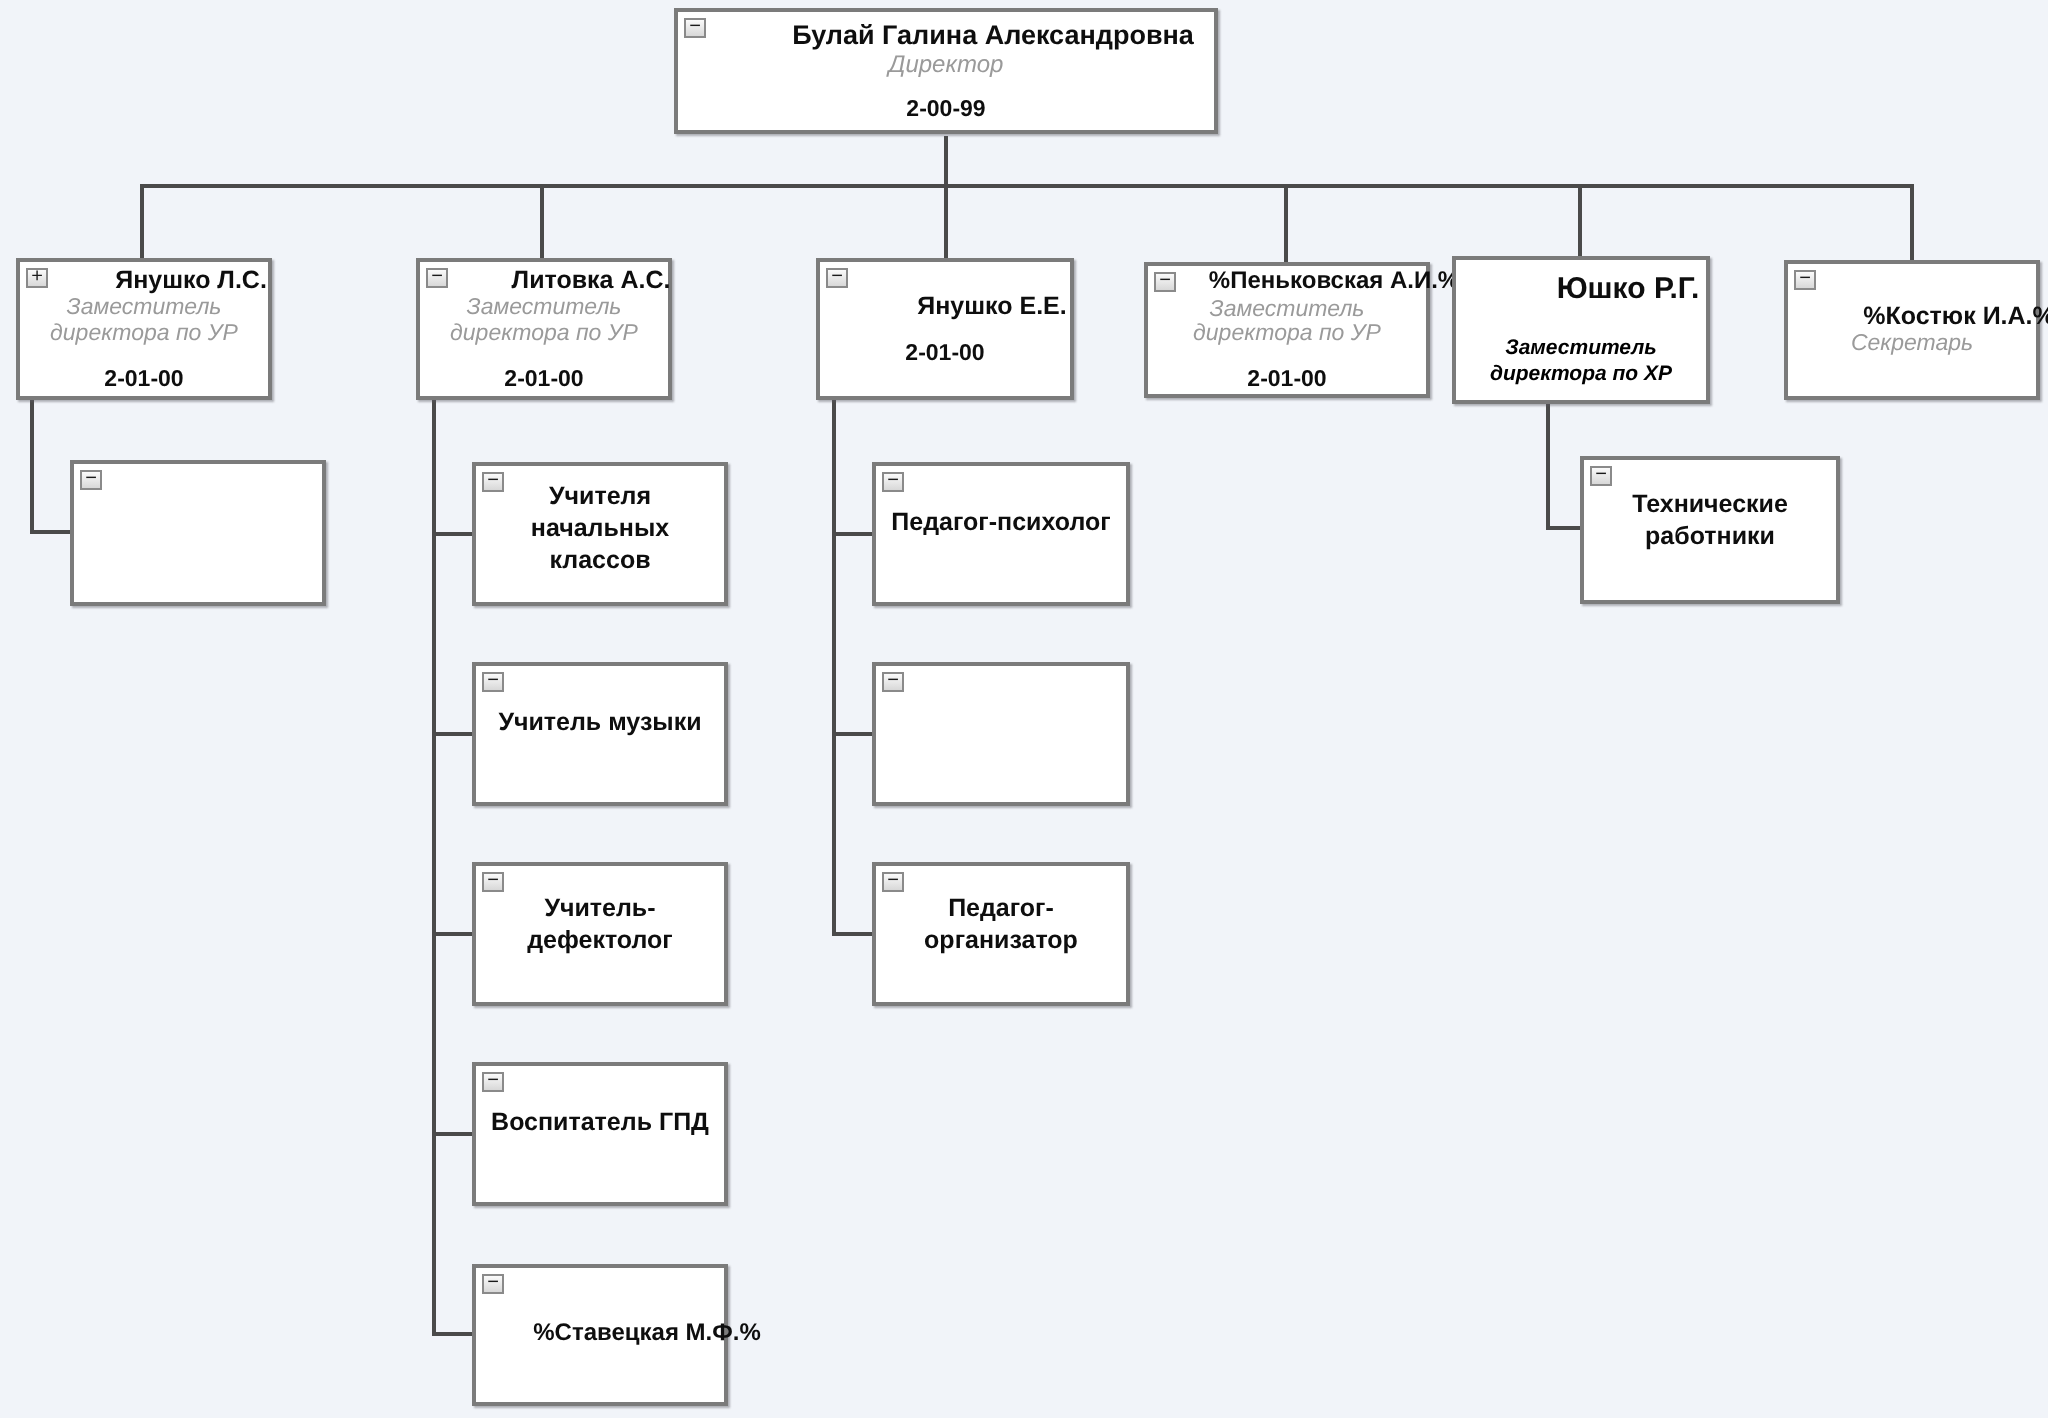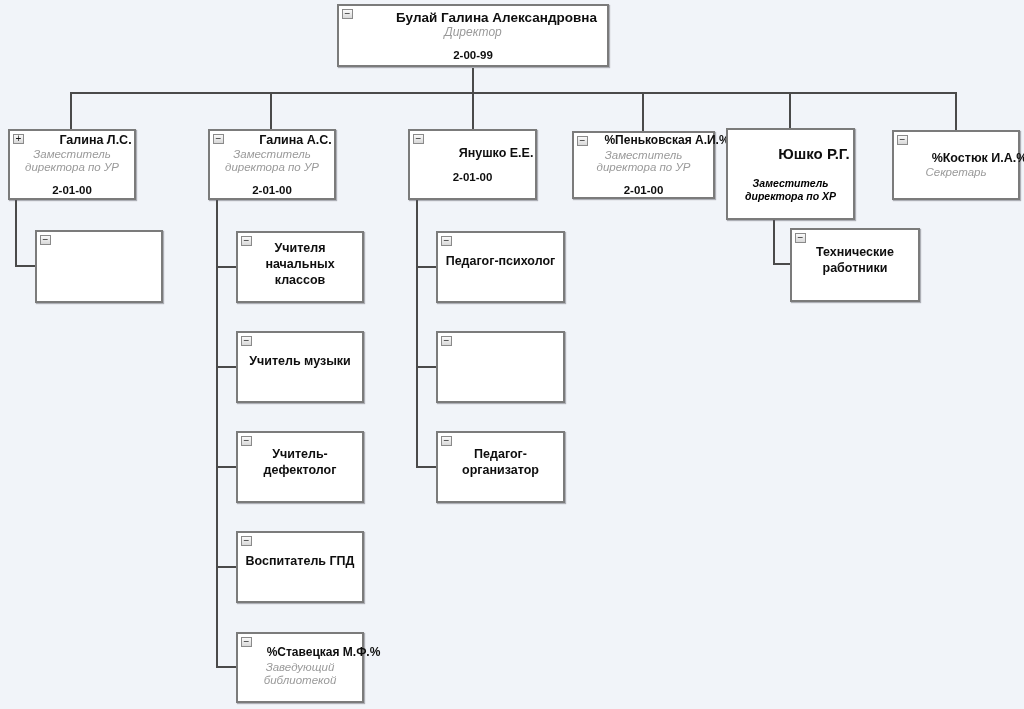--- a/index.html
+++ b/index.html
@@ -30,21 +30,21 @@
 
   
   .b-director{left:337px; top:4px;  width:272px; height:63px;}
   .b-director .name{font-size:13.5px;}
   .b-director .role{font-size:12px;text-align:center;}
   .b-savko    {left:8px;   top:129px; width:128px; height:71px;}
   .b-litovka  {left:208px; top:129px; width:128px; height:71px;}
   .b-yanushko {left:408px; top:129px; width:129px; height:71px;}
   .b-penkov   {left:572px; top:131px; width:143px; height:68px;}
   .b-penkov .name{font-size:12px;}
-  .b-yushko   {left:726px; top:128px; width:129px; height:92px;}
+  .b-yushko   {left:726px; top:128px; width:129px; height:74px;}
   .b-yushko .name{font-size:15px;}
   .b-yushko .role{color:#000; font-weight:bold; font-size:10.5px; line-height:1.25; margin-top:14px;}
   .b-kostyuk  {left:892px; top:130px; width:128px; height:70px;}
 
   .b-predmet  {left:35px;  top:230px; width:128px; height:73px; padding-bottom:12px;}
   .b-nachkl   {left:236px; top:231px; width:128px; height:72px; padding-bottom:8px;}
   .b-muzyki   {left:236px; top:331px; width:128px; height:72px; padding-bottom:14px;}
   .b-defekt   {left:236px; top:431px; width:128px; height:72px; padding-bottom:12px;}
   .b-gpd      {left:236px; top:531px; width:128px; height:72px; padding-bottom:14px;}
   .b-stavet   {left:236px; top:632px; width:128px; height:71px; padding-bottom:4px;}
@@ -87,28 +87,28 @@
 
   <div class="box b-director">
     <span class="toggle">−</span>
     <div class="name">Булай Галина Александровна</div>
     <div class="role">Директор</div>
     <div class="phone">2-00-99</div>
   </div>
 
   <div class="box b-savko">
     <span class="toggle">+</span>
-    <div class="name">Галина Л.С.</div>
+    <div class="name">Янушко Л.С.</div>
     <div class="role">Заместитель директора по УР</div>
     <div class="phone">2-01-00</div>
   </div>
 
   <div class="box b-litovka">
     <span class="toggle">−</span>
-    <div class="name">Галина А.С.</div>
+    <div class="name">Литовка А.С.</div>
     <div class="role">Заместитель директора по УР</div>
     <div class="phone">2-01-00</div>
   </div>
 
   <div class="box b-yanushko">
     <span class="toggle">−</span>
     <div class="name">Янушко Е.Е.</div>
     <div class="phone">2-01-00</div>
   </div>
 
@@ -150,21 +150,20 @@
   </div>
 
   <div class="box b-gpd">
     <span class="toggle">−</span>
     <div class="label">Воспитатель ГПД</div>
   </div>
 
   <div class="box b-stavet">
     <span class="toggle">−</span>
     <div class="name">%Ставецкая М.Ф.%</div>
-    <div class="role">Заведующий библиотекой</div>
   </div>
 
   <div class="box b-psiholog">
     <span class="toggle">−</span>
     <div class="label">Педагог-психолог</div>
   </div>
 
   <div class="box b-klassn">
     <span class="toggle">−</span>
   </div>

